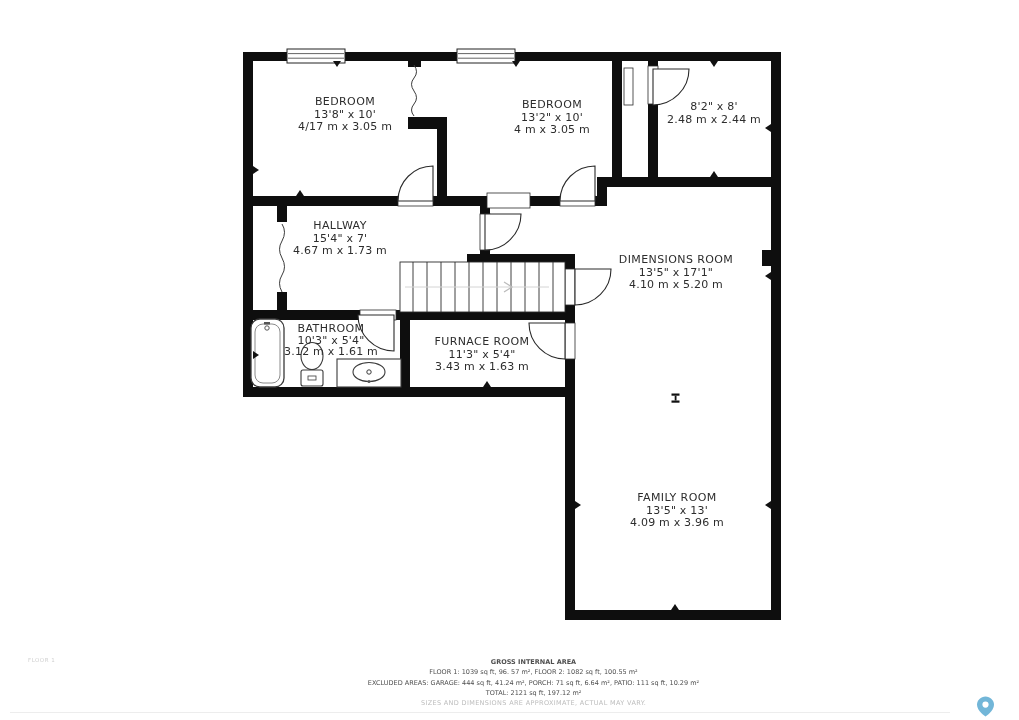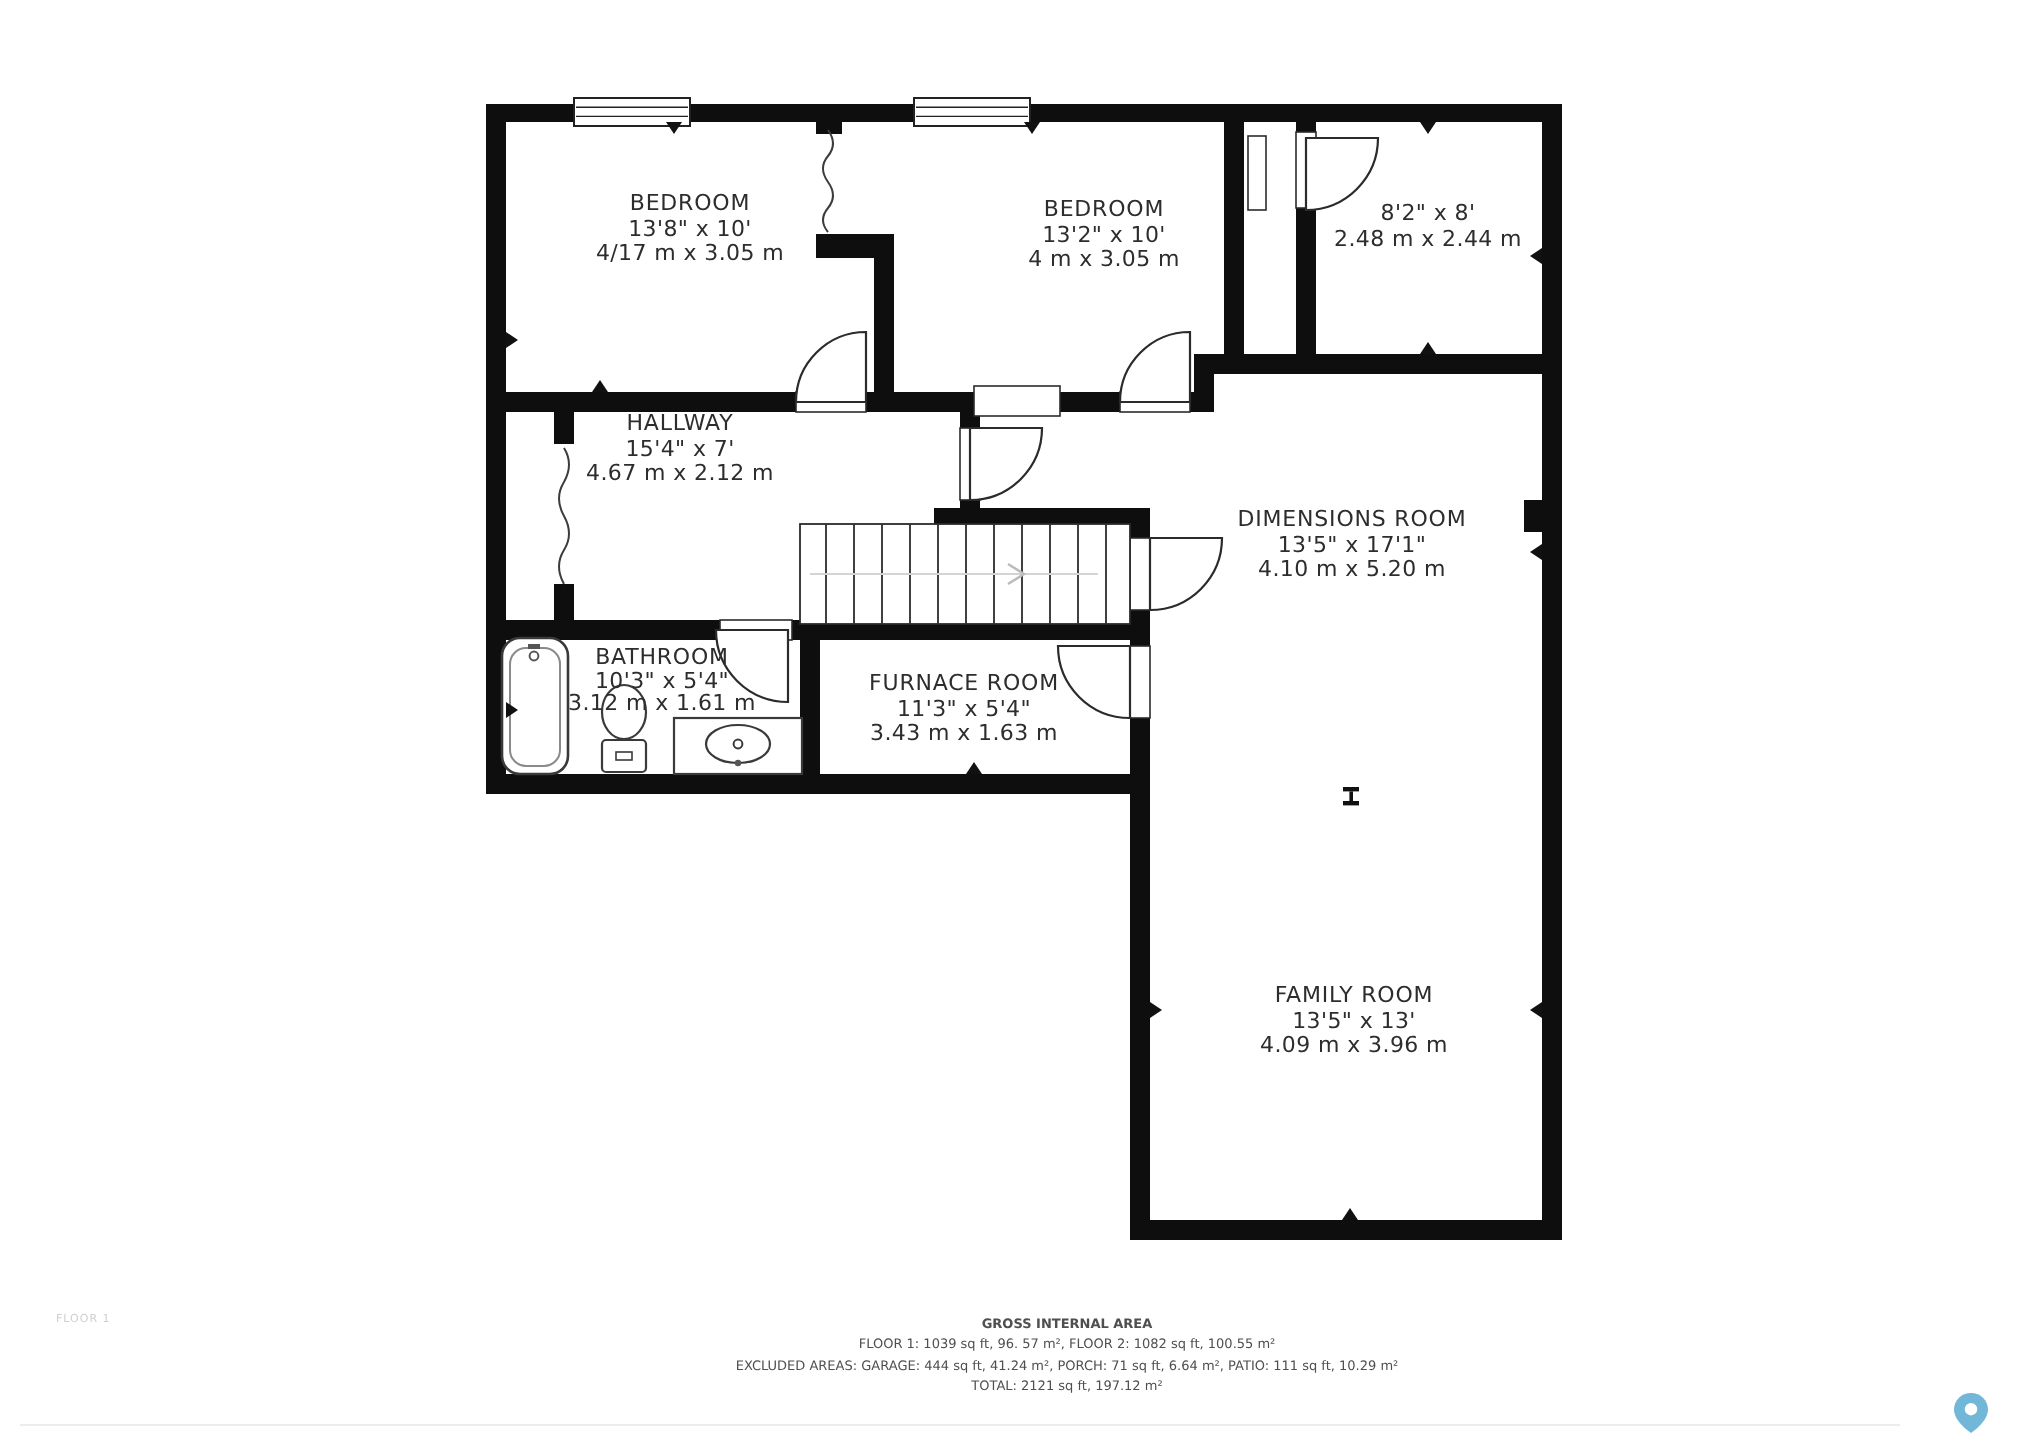--- a/index.html
+++ b/index.html
@@ -175,24 +175,24 @@
   </div>
   <div class="label" style="left:552px;top:99px">
     <div class="rname">BEDROOM</div>
     <div>13'2" x 10'</div>
     <div>4 m x 3.05 m</div>
   </div>
   <div class="label" style="left:714px;top:101px">
     <div>8'2" x 8'</div>
     <div>2.48 m x 2.44 m</div>
   </div>
-  <div class="label" style="left:340px;top:206px">
+  <div class="label" style="left:340px;top:220px">
     <div class="rname">HALLWAY</div>
     <div>15'4" x 7'</div>
-    <div>4.67 m x 2.12 m</div>
+    <div>4.67 m x 1.73 m</div>
   </div>
   <div class="label" style="left:676px;top:254px">
     <div class="rname">DIMENSIONS ROOM</div>
     <div>13'5" x 17'1"</div>
     <div>4.10 m x 5.20 m</div>
   </div>
   <div class="label small" style="left:331px;top:323px">
     <div class="rname">BATHROOM</div>
     <div>10'3" x 5'4"</div>
     <div>3.12 m x 1.61 m</div>
@@ -208,16 +208,17 @@
     <div>4.09 m x 3.96 m</div>
   </div>
 
   <div class="floor-label">FLOOR 1</div>
 
   <div class="footer">
     <div class="ftitle">GROSS INTERNAL AREA</div>
     <div>FLOOR 1: 1039 sq ft, 96. 57 m², FLOOR 2: 1082 sq ft, 100.55 m²</div>
     <div>EXCLUDED AREAS: GARAGE: 444 sq ft, 41.24 m², PORCH: 71 sq ft, 6.64 m², PATIO: 111 sq ft, 10.29 m²</div>
     <div>TOTAL: 2121 sq ft, 197.12 m²</div>
+    <div class="disclaimer">SIZES AND DIMENSIONS ARE APPROXIMATE, ACTUAL MAY VARY.</div>
   </div>
 
   <div class="hairline"></div>
 </div>
 
 </body></html>

